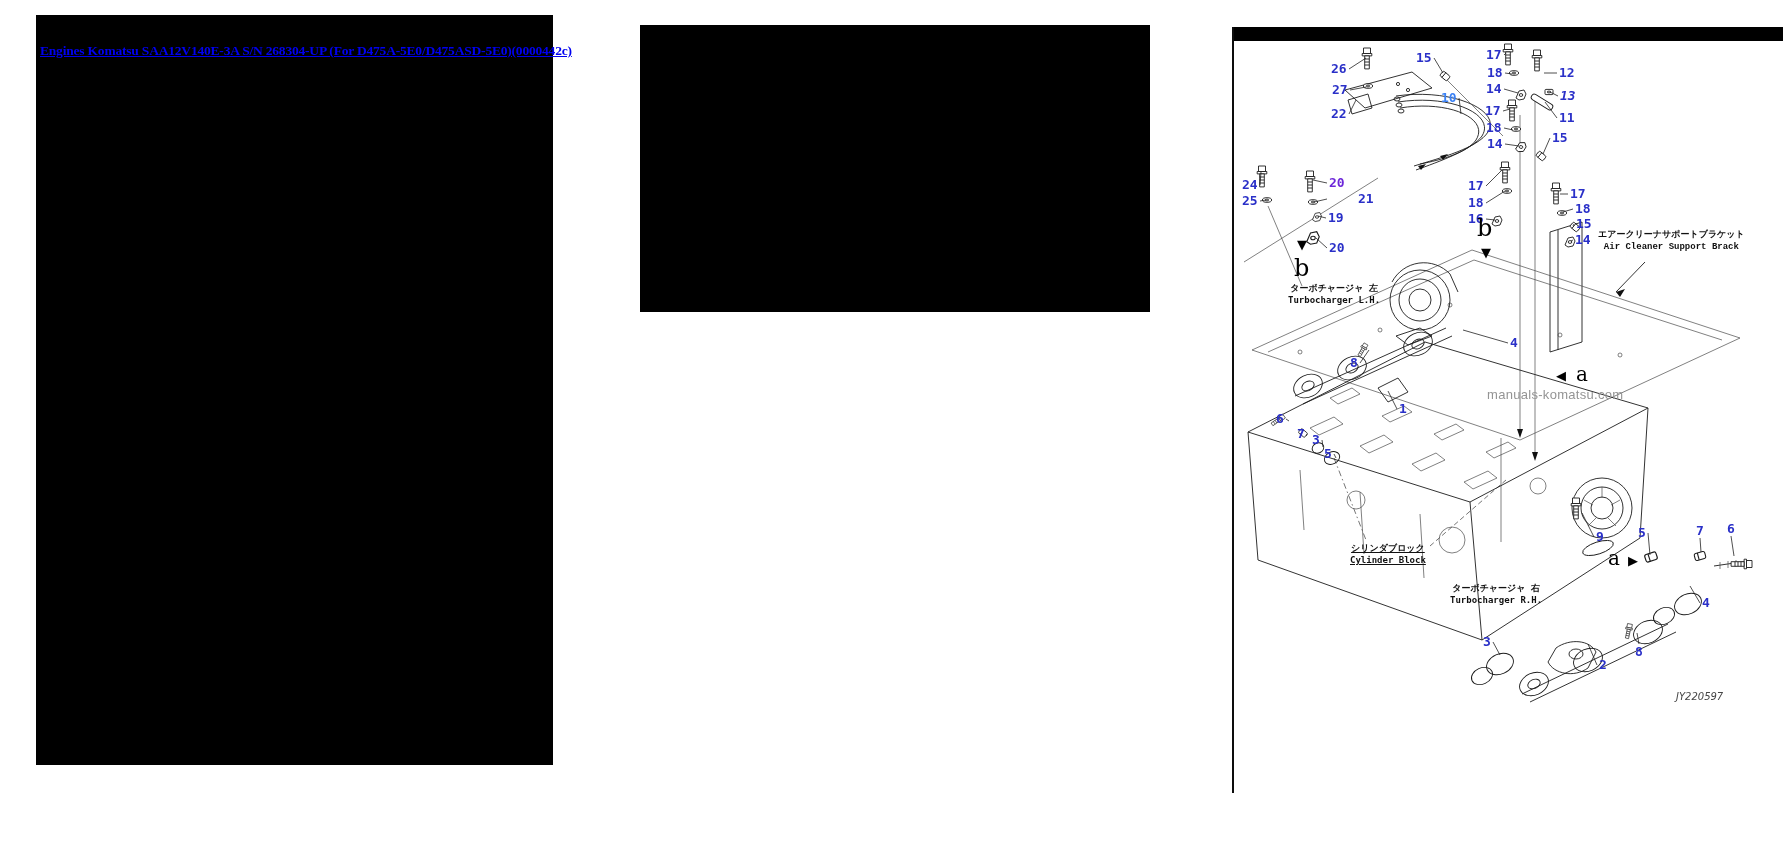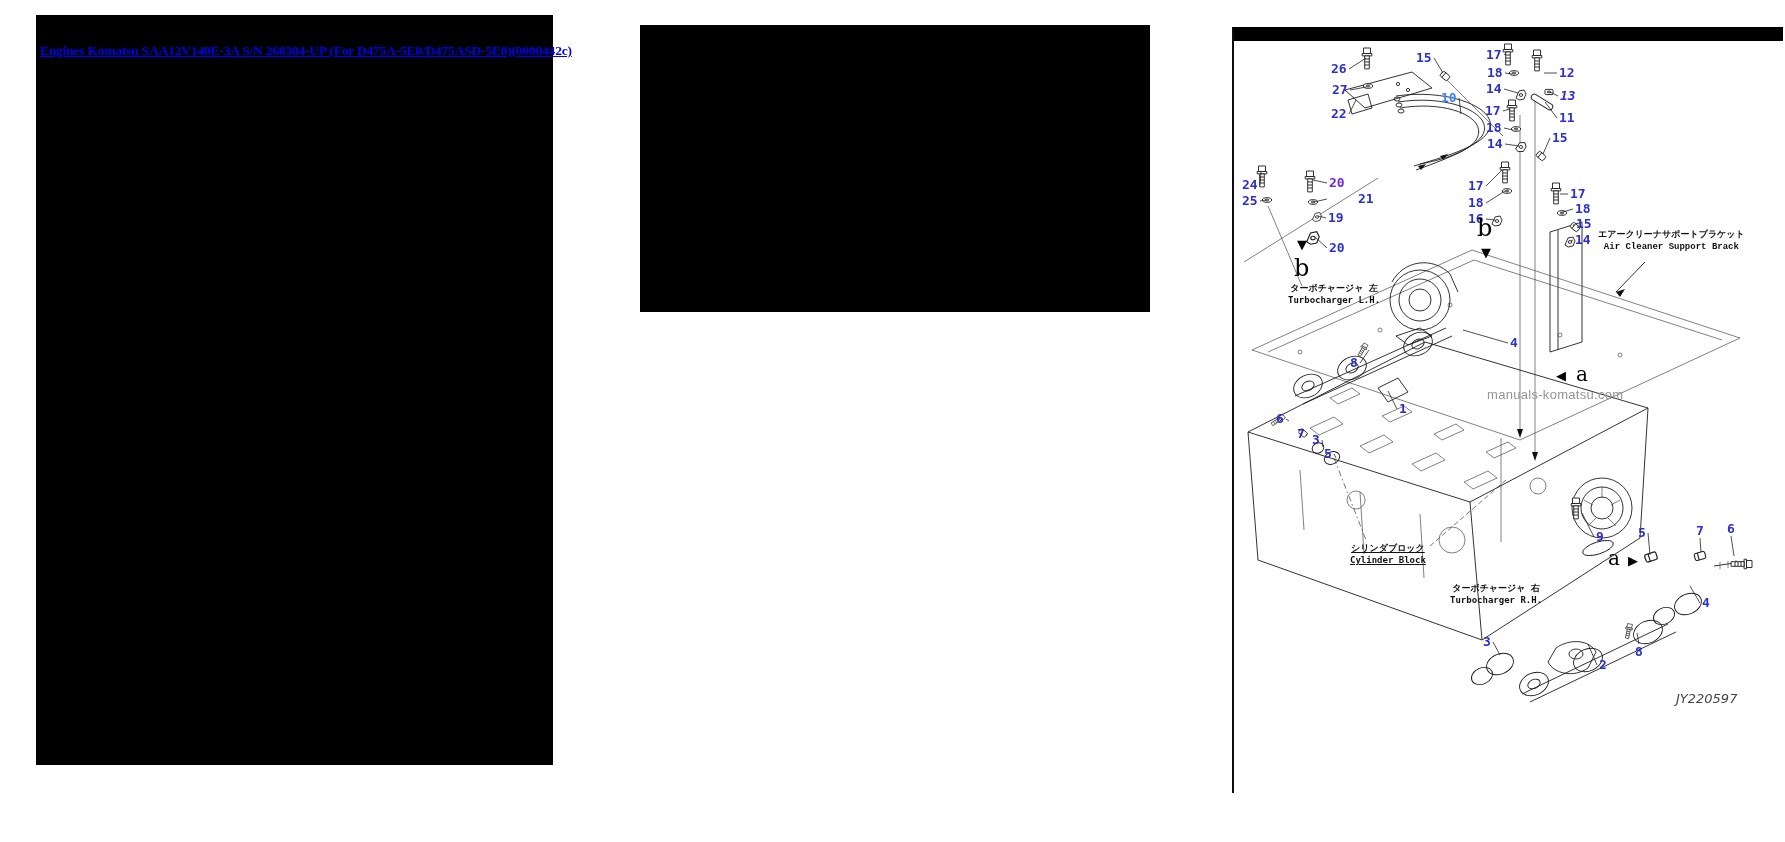--- a/index.html
+++ b/index.html
@@ -34,21 +34,21 @@
     font-family:"DejaVu Sans Mono",monospace;font-size:9px;font-weight:600;color:#111;
   }
   .vm-letter{position:absolute;z-index:4;font-family:"DejaVu Serif",serif;color:#000;line-height:1;}
   .vm-arrow{position:absolute;z-index:4;font-family:"DejaVu Sans",sans-serif;font-size:13px;color:#000;line-height:1;}
   .watermark{
     position:absolute;left:1487px;top:363px;z-index:4;
     font-family:"Liberation Sans",sans-serif;font-size:13px;letter-spacing:.3px;
   }
   .drawcode{
     position:absolute;left:1676px;top:691px;z-index:4;
-    font-family:"DejaVu Sans",sans-serif;font-style:italic;font-size:13px;color:#454545;text-align:center;
+    font-family:"DejaVu Sans",sans-serif;font-style:italic;font-size:10px;color:#454545;text-align:center;
   }
 </style>
 </head>
 <body>
 
 <div id="left-box" class="blackbox"></div>
 <div id="mid-box" class="blackbox"></div>
 
 <a href="#" class="parts-link" style="color: rgb(0, 0, 240);">Engines Komatsu SAA12V140E-3A S/N 268304-UP (For D475A-5E0/D475ASD-5E0)(0000442c)</a>
 

